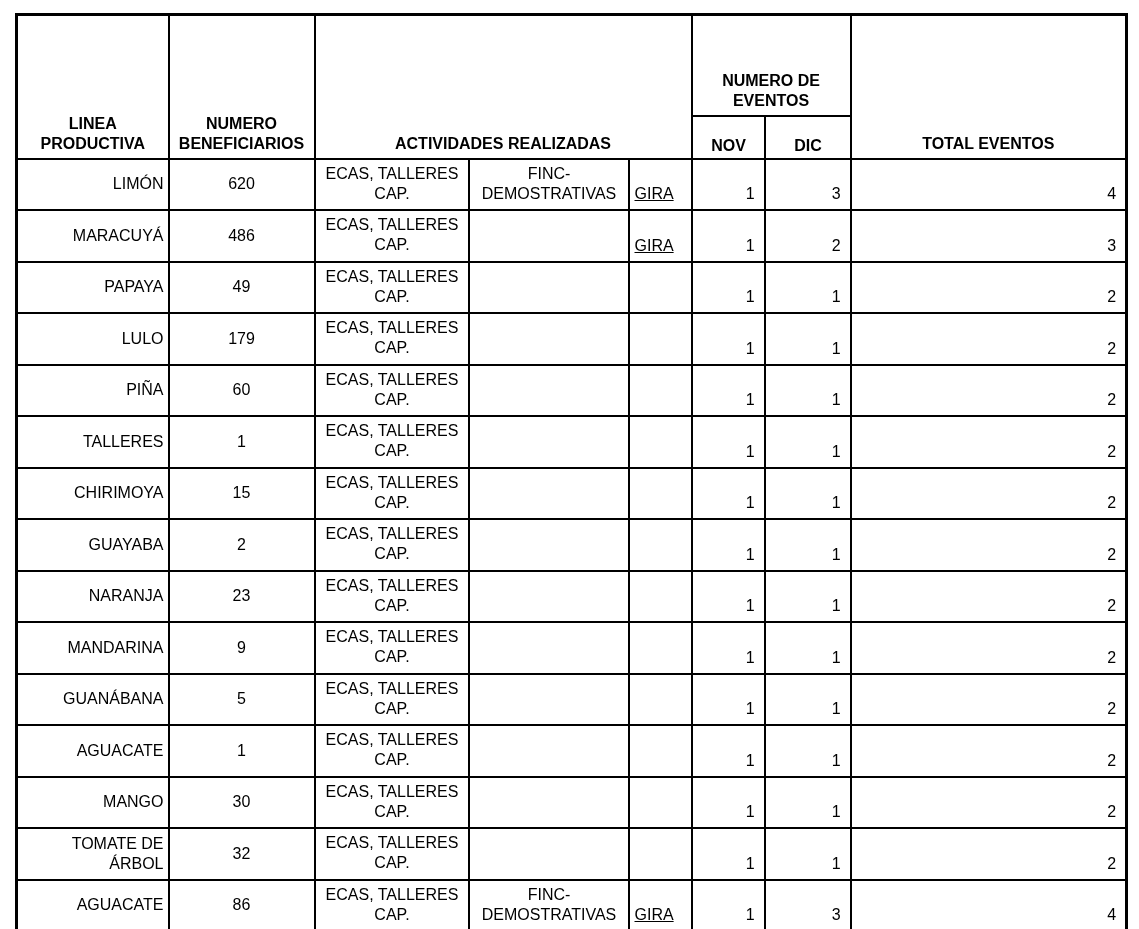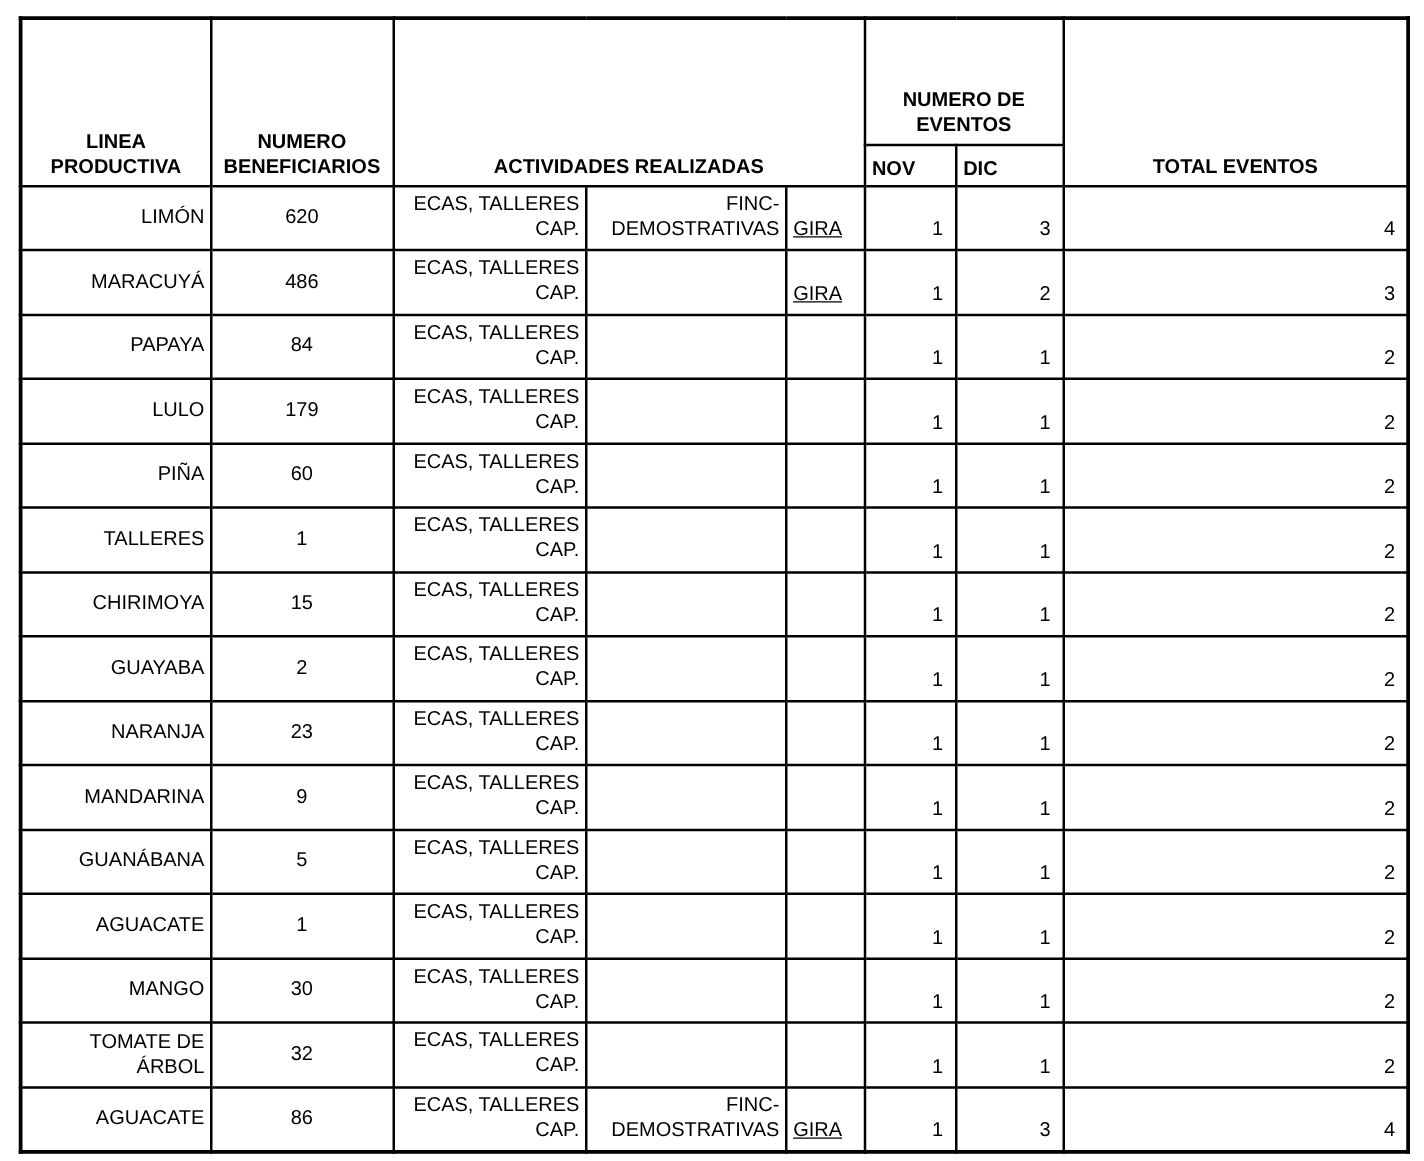--- a/index.html
+++ b/index.html
@@ -33,40 +33,40 @@
   .events-table thead th {
     font-weight: bold;
     text-align: center;
     vertical-align: bottom;
     white-space: pre-line;
     padding: 2px 4px 4px 4px;
   }
   .events-table thead tr.h1 { height: 101px; }
   .events-table thead tr.h2 { height: 26px; }
   .events-table thead th.subhead {
-    text-align: left;
+    text-align: center;
     vertical-align: middle;
-    padding: 9px 4px 2px 5px;
+    padding: 19px 4px 2px 5px;
     white-space: nowrap;
   }
   
   .events-table tbody tr { height: 51.5px; }
   .events-table td.c1 {
     text-align: right;
     vertical-align: middle;
     white-space: pre-line;
     padding: 2px 4px;
   }
   .events-table td.c2 {
     text-align: center;
     vertical-align: middle;
     padding: 2px 4px;
   }
   .events-table td.c3, .events-table td.c4 {
-    text-align: right;
+    text-align: center;
     vertical-align: top;
     white-space: pre-line;
     padding: 4px 4px 2px 5px;
   }
   .events-table td.c5 {
     text-align: left;
     vertical-align: bottom;
     padding: 2px 4px 5px 5px;
     text-decoration: underline;
   }
@@ -126,21 +126,21 @@
         <td class="c3">ECAS, TALLERES
 CAP.</td>
         <td class="c4"></td>
         <td class="c5">GIRA</td>
         <td class="c6">1</td>
         <td class="c7">2</td>
         <td class="c8">3</td>
       </tr>
       <tr>
         <td class="c1">PAPAYA</td>
-        <td class="c2">84</td>
+        <td class="c2">49</td>
         <td class="c3">ECAS, TALLERES
 CAP.</td>
         <td class="c4"></td>
         <td class="c5"></td>
         <td class="c6">1</td>
         <td class="c7">1</td>
         <td class="c8">2</td>
       </tr>
       <tr>
         <td class="c1">LULO</td>

